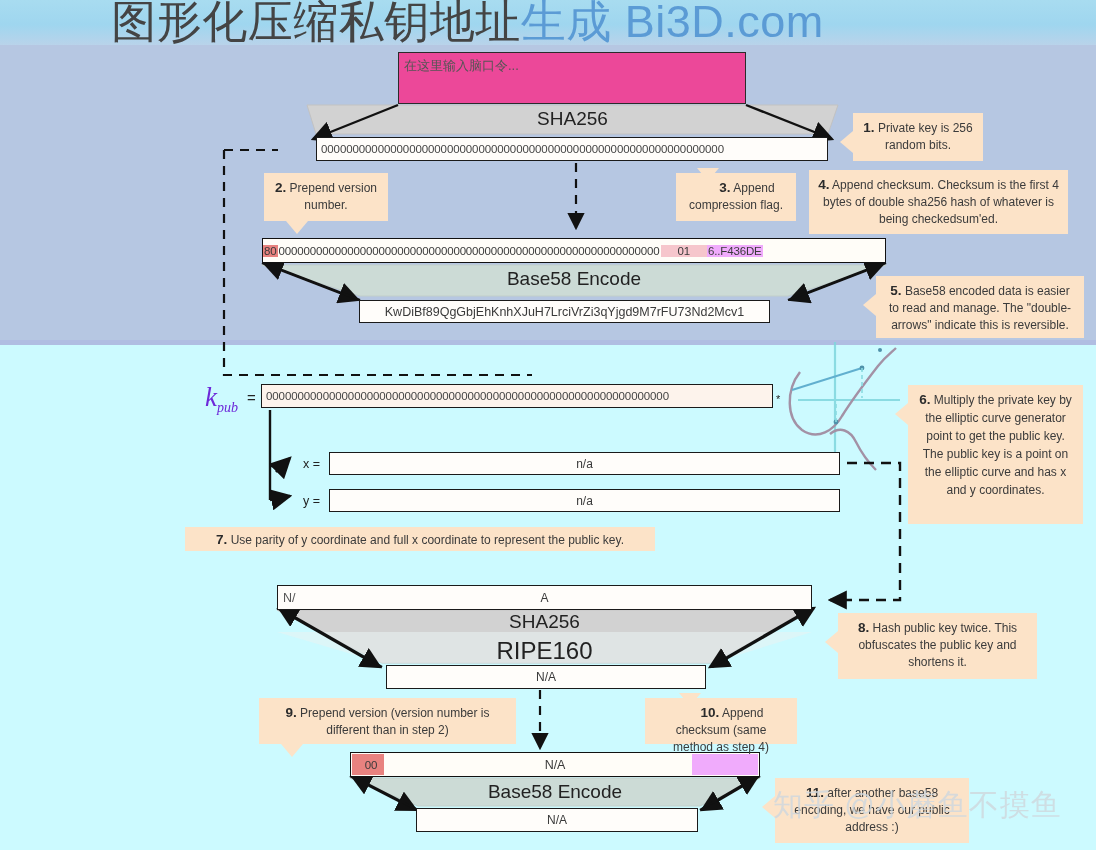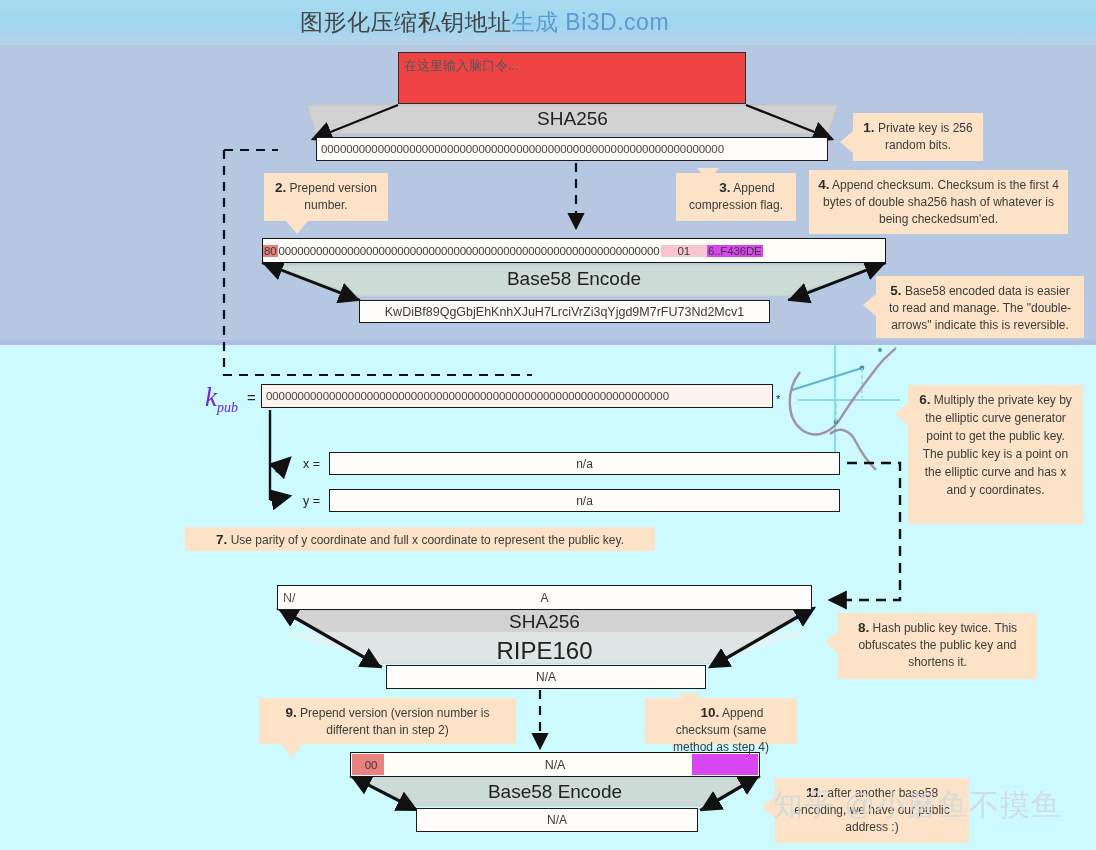--- a/index.html
+++ b/index.html
@@ -11,55 +11,55 @@
   #root{position:absolute;left:0;top:0;width:1096px;height:850px;}
 
   
   .bg-header{position:absolute;left:0;top:0;width:1096px;height:45px;
     background:linear-gradient(180deg,#a8dcf0 0%,#9fd6ef 55%,#b9d3ea 100%);}
   .bg-upper{position:absolute;left:0;top:45px;width:1096px;height:300px;background:#b6c7e2;}
   .bg-upper-edge{position:absolute;left:0;top:340px;width:1096px;height:5px;background:#b0bde2;}
   .bg-lower{position:absolute;left:0;top:345px;width:1096px;height:505px;background:#ccfaff;}
 
   
-  .title{position:absolute;left:17px;top:2px;width:935px;text-align:center;
-    font-size:23px;line-height:40px;letter-spacing:.5px;color:#4a4a4a;white-space:nowrap;}
+  .title{position:absolute;left:0;top:2px;width:935px;text-align:center;
+    font-size:45px;line-height:40px;letter-spacing:.5px;color:#4a4a4a;white-space:nowrap;}
   .title .cn{color:#444;}
   .title .hl{color:#5b9bd5;}
   .title .site{color:#5b9bd5;}
 
   
   .box{position:absolute;background:#fffdfa;border:1px solid #1a1a1a;
     box-sizing:border-box;font-size:12px;color:#3a3a3a;
     display:flex;align-items:center;justify-content:center;}
   .mono-row{font-family:"Liberation Sans","DejaVu Sans",sans-serif;
     font-size:11.5px;letter-spacing:-.1px;color:#444;white-space:nowrap;overflow:hidden;}
 
   textarea.brain{position:absolute;left:398px;top:52px;width:348px;height:52px;
-    border:1px solid #2b2b2b;background:#ef4444;resize:none;outline:none;box-sizing:border-box;
+    border:1px solid #2b2b2b;background:#ec4899;resize:none;outline:none;box-sizing:border-box;
     font-family:"Liberation Sans",sans-serif;font-size:13px;color:#333;padding:4px 5px;}
   textarea.brain::placeholder{color:#555;}
 
   
   .callout{position:absolute;background:#fce3c8;color:#3b3b3b;
     font-size:12px;line-height:17px;text-align:center;box-sizing:border-box;
     padding:6px 9px;}
   .callout b{font-weight:bold;font-size:13.5px;color:#2b2b2b;}
   .callout .tailL,.callout .tailR,.callout .tailB{position:absolute;width:0;height:0;}
   .tailL{left:-13px;top:18px;border-top:11px solid transparent;border-bottom:11px solid transparent;border-right:13px solid #fce3c8;}
   .tailB{left:22px;bottom:-13px;border-left:11px solid transparent;border-right:11px solid transparent;border-top:13px solid #fce3c8;}
   .tailBR{left:auto;right:22px;bottom:-13px;border-left:11px solid transparent;border-right:11px solid transparent;border-top:13px solid #fce3c8;}
 
   
   .hexstrip{position:absolute;border:1px solid #111;box-sizing:border-box;
     background:#fffdf8;display:flex;align-items:center;overflow:hidden;
     font-size:11.5px;letter-spacing:-.15px;color:#3a3a3a;white-space:nowrap;}
   .seg-ver{background:#e8827f;padding:0 1px;}
   .seg-flag{background:#f6c6cc;padding:0 17px;}
-  .seg-sum{background:#d946ef;padding:0 1px;}
+  .seg-sum{background:#f0abfc;padding:0 1px;}
   .seg-plain{padding:0 1px;text-align:right;}
 
   
   svg.overlay{position:absolute;left:0;top:0;width:1096px;height:850px;pointer-events:none;}
 
   .kpub-label{position:absolute;left:205px;top:382px;font-size:27px;color:#6d28d9;
     font-family:"Liberation Serif","DejaVu Serif",serif;font-style:italic;}
   .kpub-label sub{font-size:14px;font-style:italic;}
   .eq{position:absolute;font-size:15px;color:#222;}
 

